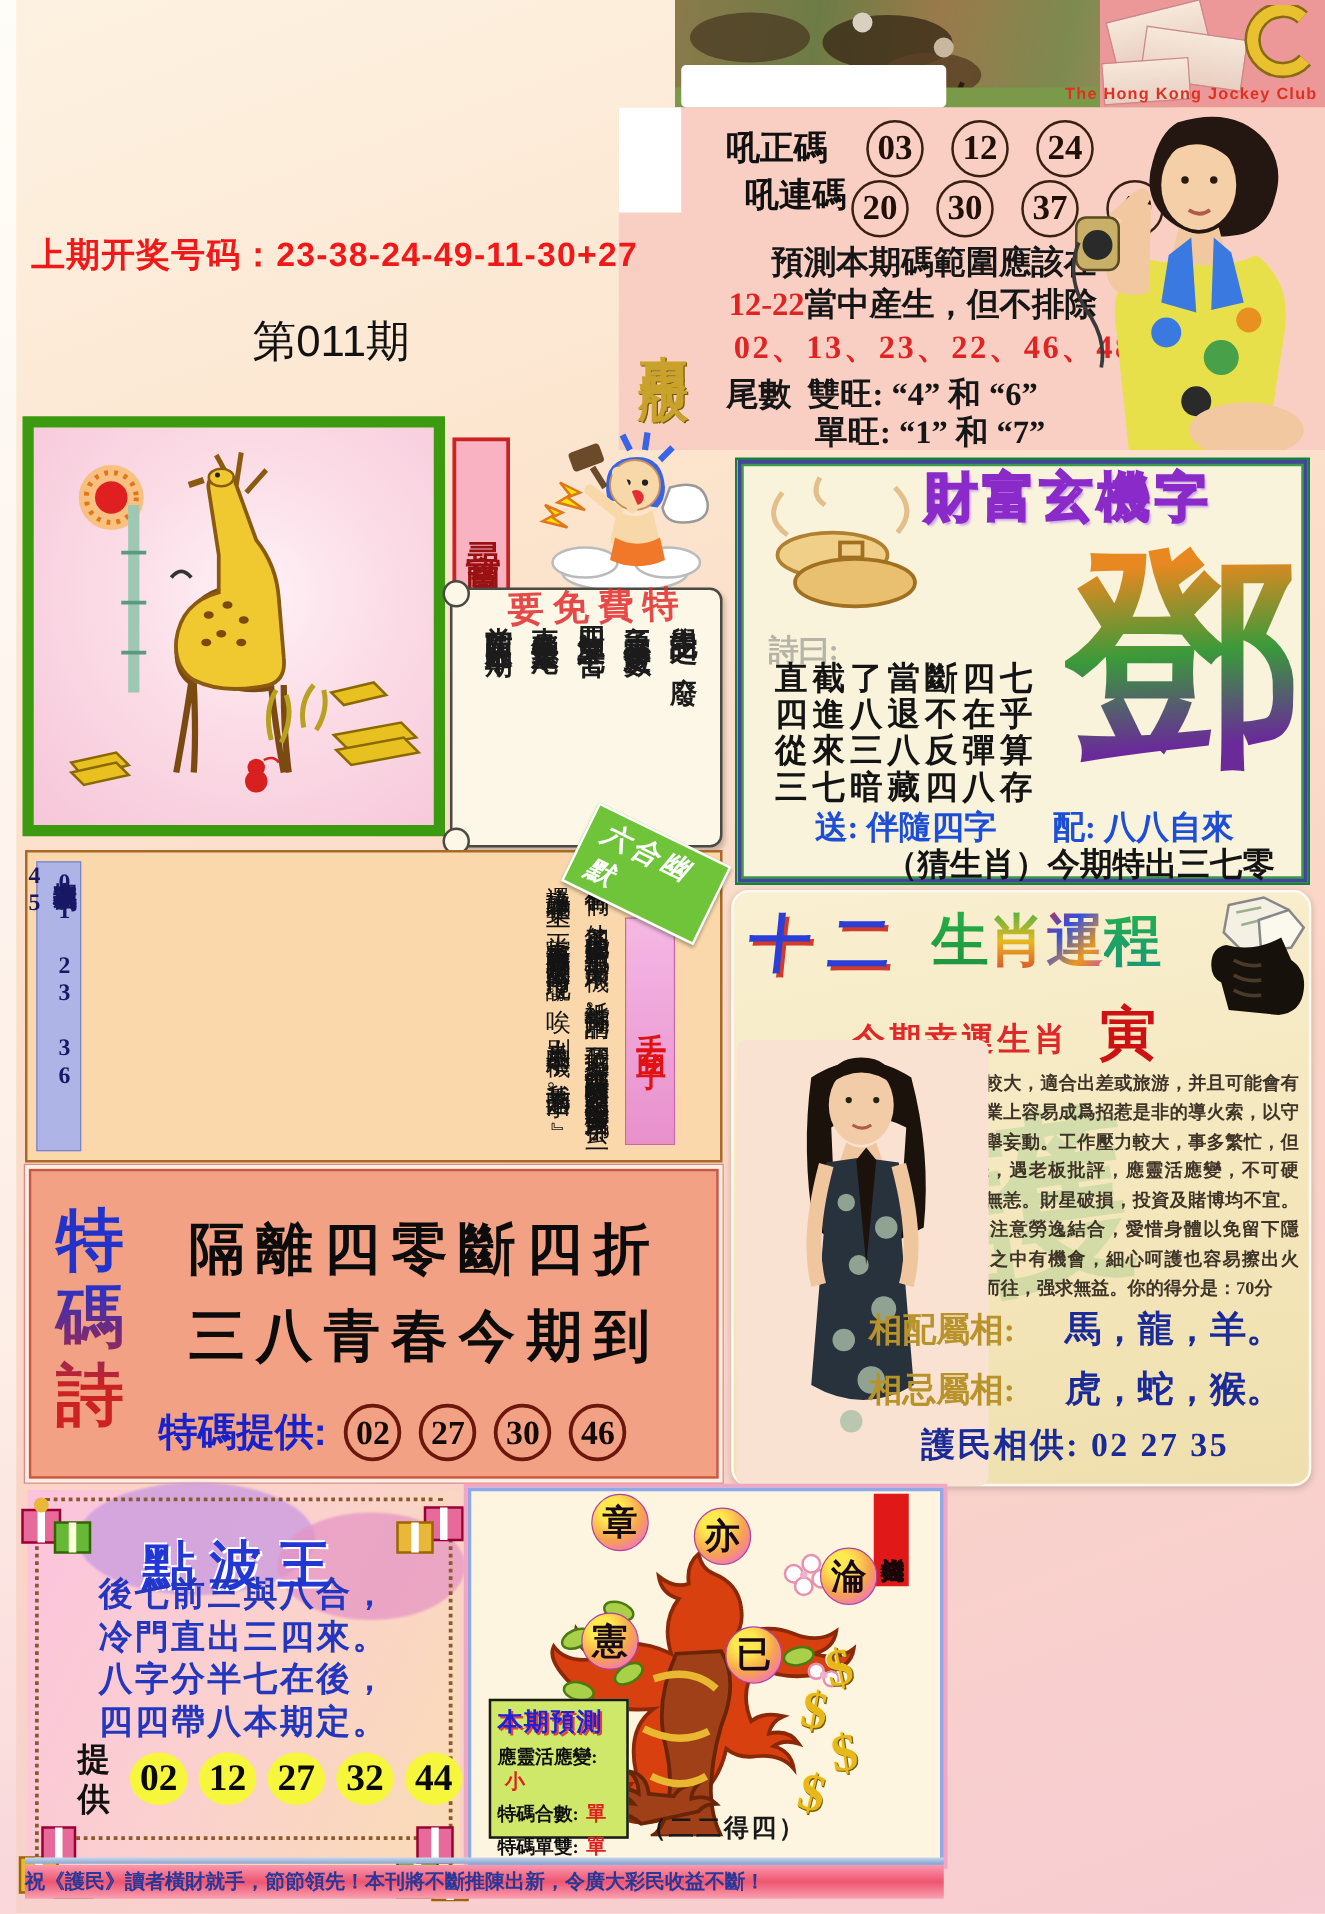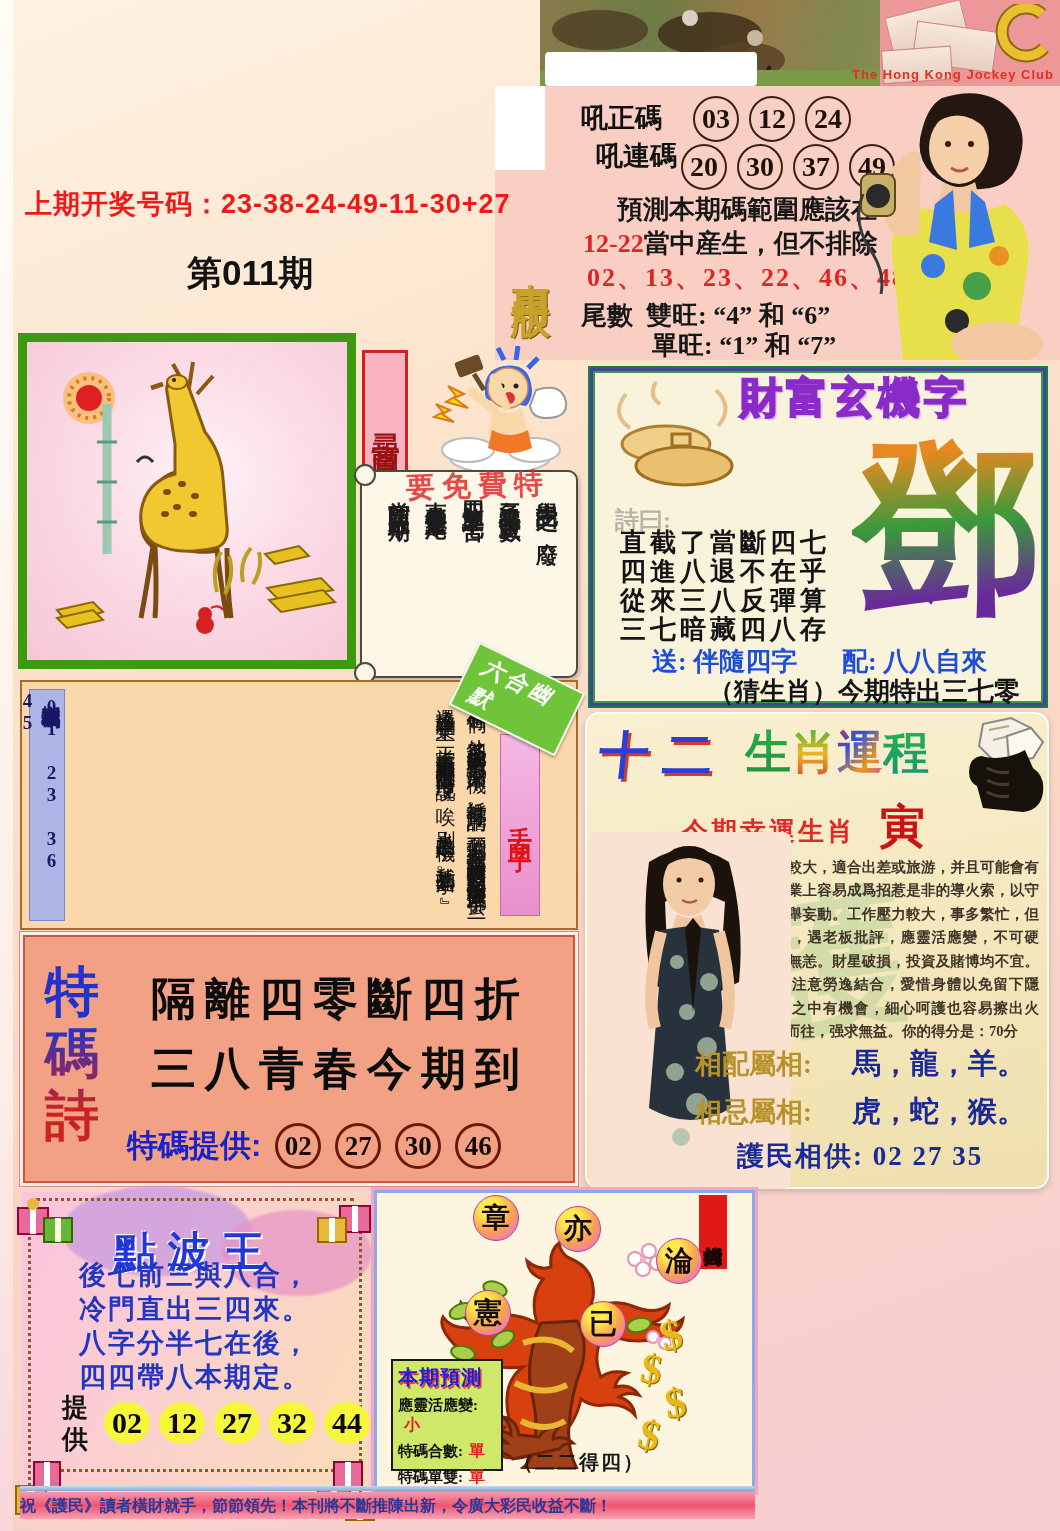--- a/index.html
+++ b/index.html
@@ -21,30 +21,30 @@
   .clubname { position:absolute; right:6px; bottom:4px; color:#e03020; font-weight:bold; font-size:13px; letter-spacing:1px; }
   .white-blob { left:545px; top:52px; width:212px; height:34px; background:#fff; border-radius:4px; }
 
   
   .forecast { left:495px; top:86px; width:565px; height:274px; background:#f9cfc4; }
   .notch { position:absolute; left:0; top:0; width:50px; height:84px; background:#ffffff; }
   .edition { position:absolute; left:8px; top:84px; width:54px; height:188px;
     font:bold 40px "Liberation Serif",serif; color:#c8a22a; letter-spacing:8px;
     text-shadow:1px 1px 0 #7a5a00; line-height:54px; text-align:center; }
   .fc-label { position:absolute; font:bold 27px "Liberation Serif",serif; color:#111; }
-  .fc-row { position:absolute; display:flex; gap:10px; }
+  .fc-row { position:absolute; display:flex; gap:22px; }
   .fc-circle { width:46px; height:46px; border:2.5px solid #3a2010; border-radius:50%;
     display:flex; align-items:center; justify-content:center;
     font:bold 28px "Liberation Serif",serif; color:#201008; }
   .fc-line { position:absolute; font:bold 26px "Liberation Serif",serif; color:#161616; }
   .red { color:#e02424; }
 
   
   .prevdraw { left:25px; top:186px; font-weight:bold; font-size:27px; color:#f01818; letter-spacing:1px; }
-  .issue { left:187px; top:250px; font-weight:bold; font-size:35px; color:#121212; }
+  .issue { left:202px; top:250px; font-weight:normal; font-size:35px; color:#121212; }
 
   
   .deerbox { left:18px; top:333px; width:338px; height:336px;
     border:9px solid #3c9a10; background:radial-gradient(circle at 55% 42%,#fff2f6 0%,#fbdbe6 45%,#f6c6d8 100%); }
 
   
   .treasure-label { left:362px; top:350px; width:46px; height:152px; background:#f8b2c2;
     border:3px solid #cc2222; display:flex; align-items:center; justify-content:center;
     font:bold 28px "Liberation Serif",serif; color:#991111; letter-spacing:10px; }
   .scroll { left:360px; top:470px; width:218px; height:208px; background:#fcf7e6;

